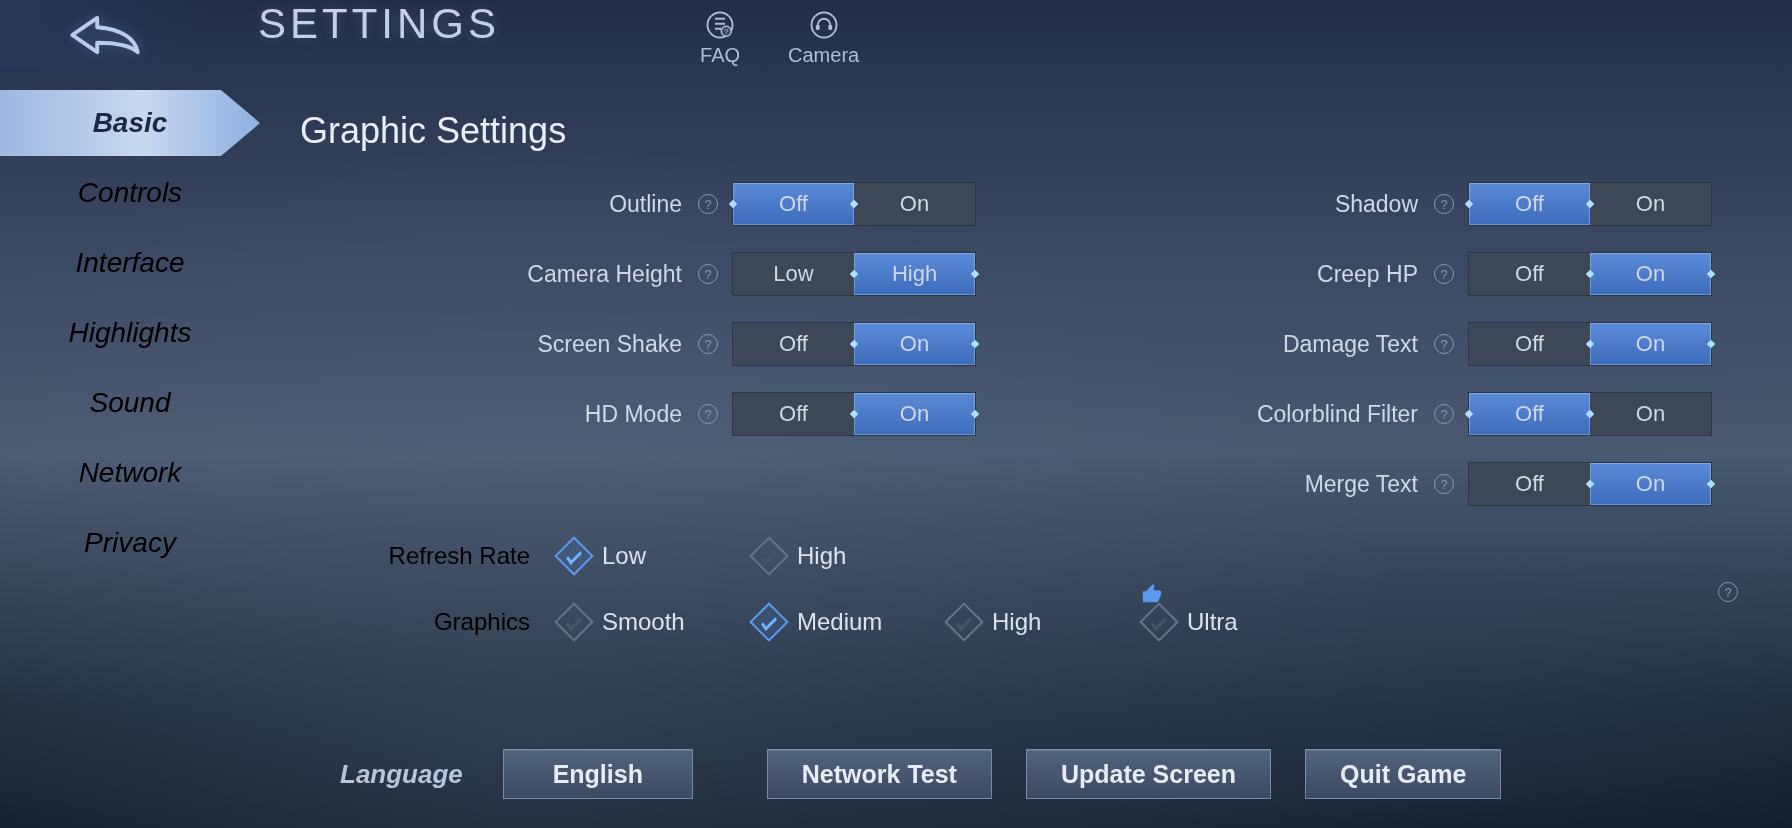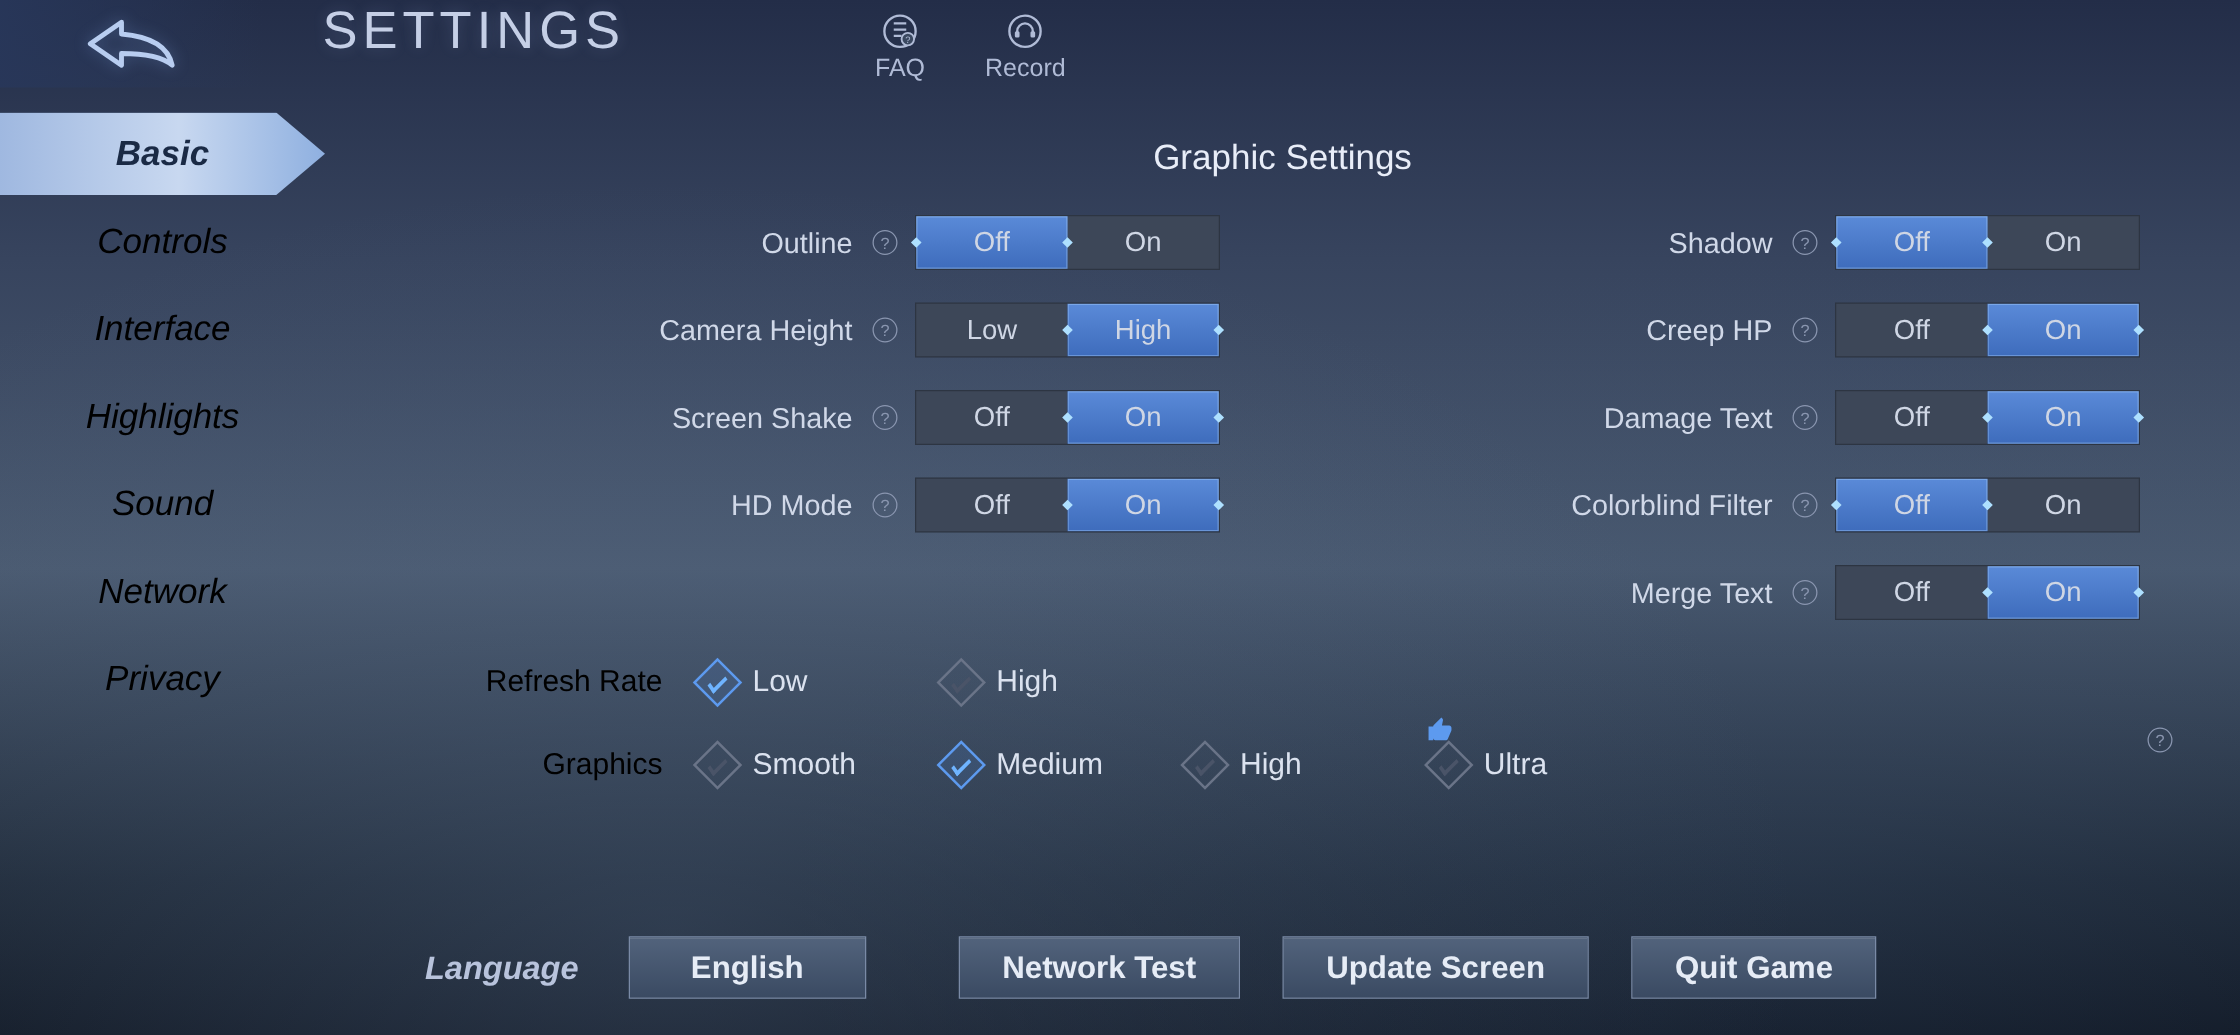--- a/index.html
+++ b/index.html
@@ -62,21 +62,21 @@
     background:linear-gradient(90deg,#9fb8e0 0%,#c8d8f0 55%,#8fb0e0 100%);
     position:relative;
     clip-path:polygon(0 0, 85% 0, 100% 50%, 85% 100%, 0 100%);
     box-shadow:0 0 20px rgba(150,190,255,.4);
   }
   
   .main{
     position:absolute;left:300px;top:110px;right:40px;bottom:100px;
   }
   .section-title{
-    text-align:center;font-size:28px;color:#e8edf8;margin-bottom:30px;font-weight:400;
+    font-size:36px;color:#e8edf8;margin-bottom:30px;font-weight:400;
   }
   .grid{
     display:grid;grid-template-columns:1fr 1fr;column-gap:100px;row-gap:26px;
     padding:0 40px;
   }
   .row{display:flex;align-items:center;justify-content:flex-end;gap:10px;}
   .row-label{font-size:23px;color:#d0d8e8;white-space:nowrap;text-align:right;max-width:200px;}
   .help{
     width:20px;height:20px;border-radius:50%;border:1.5px solid #8a96b0;
     display:inline-flex;align-items:center;justify-content:center;
@@ -161,21 +161,21 @@
     </div>
     <div class="top-icon">
       <div class="ic">
         <svg viewBox="0 0 24 24" width="30" height="30">
             <circle cx="12" cy="12" r="10" fill="none" stroke="#b0bbd6" stroke-width="1.5"></circle>
             <path d="M7 13v-1a5 5 0 0110 0v1" fill="none" stroke="#b0bbd6" stroke-width="1.5"></path>
             <rect x="5.5" y="12" width="3" height="4" rx="1" fill="#b0bbd6"></rect>
             <rect x="15.5" y="12" width="3" height="4" rx="1" fill="#b0bbd6"></rect>
           </svg>
       </div>
-      <span>Record</span>
+      <span>Camera</span>
     </div>
   </div>
 </div>
 
 <div class="sidebar" id="sidebar">
     <div class="side-item active">Basic</div>
     <div class="side-item">Controls</div>
     <div class="side-item">Interface</div>
     <div class="side-item">Highlights</div>
     <div class="side-item">Sound</div>

